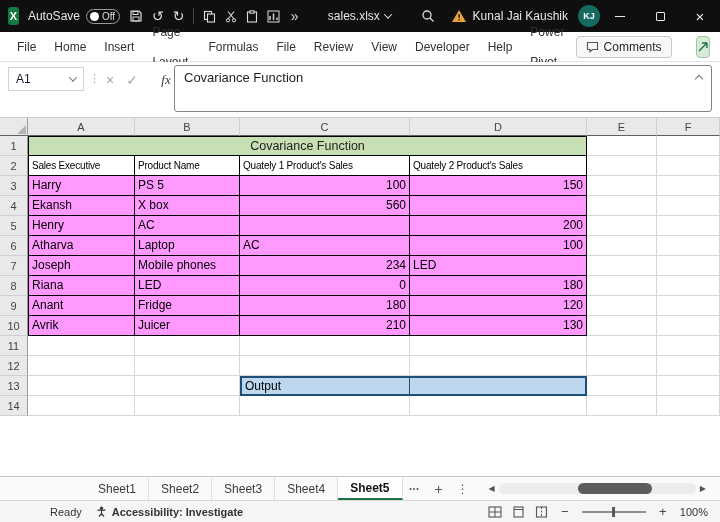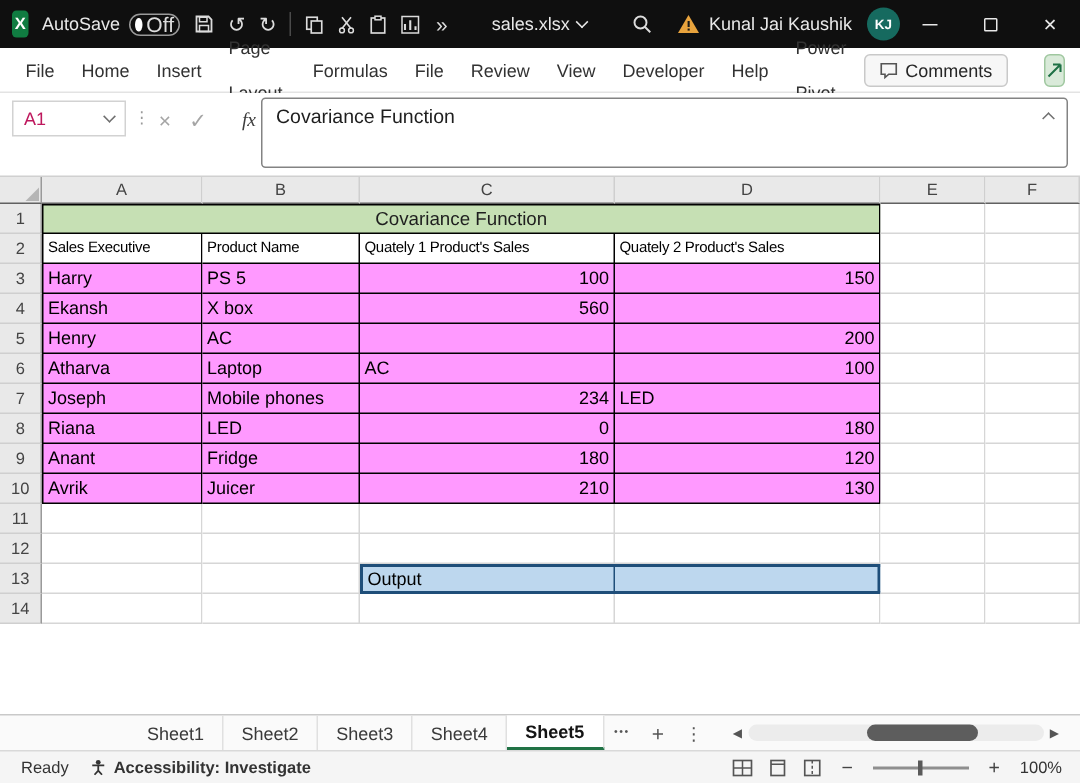--- a/index.html
+++ b/index.html
@@ -9,42 +9,42 @@
 
   
   .titlebar { height:32px; background:var(--titlebar-bg,#0f0f0f); color:#e8e8e8; display:flex; align-items:center; font-size:12px; flex:0 0 auto; }
   .tb-left { display:flex; align-items:center; gap:9px; padding-left:8px; width:300px; flex:0 0 auto; }
   .tb-center { flex:1; display:flex; align-items:center; justify-content:center; gap:5px; }
   .tb-right { display:flex; align-items:center; flex:0 0 auto; }
   .appicon { width:18px; height:18px; border-radius:3px; background:#107c41; color:#fff; font-weight:bold; font-size:11px; display:flex; align-items:center; justify-content:center; }
   .autosave { display:flex; align-items:center; gap:6px; }
   .pill { width:34px; height:15px; border:1px solid #9a9a9a; border-radius:8px; display:flex; align-items:center; gap:3px; padding:0 3px; }
   .knob { width:9px; height:9px; border-radius:50%; background:#fff; }
-  .pill-text { font-size:14px; color:#ddd; }
+  .pill-text { font-size:10px; color:#ddd; }
   .tb-ic { display:flex; align-items:center; justify-content:center; width:18px; height:20px; color:#dcdcdc; font-size:14px; cursor:default; }
   .tb-sep { width:1px; height:16px; background:#4a4a4a; }
   .chev { display:inline-block; width:6px; height:6px; border-right:1.4px solid currentColor; border-bottom:1.4px solid currentColor; transform:rotate(45deg) translate(-1px,-1px); }
   .chev-up { transform:rotate(-135deg); }
   .avatar { width:22px; height:22px; border-radius:50%; background:var(--avatar-bg,#166a5f); color:#fff; font-size:9px; font-weight:bold; display:flex; align-items:center; justify-content:center; margin-left:8px; }
   .winctl { width:40px; height:32px; display:flex; align-items:center; justify-content:center; color:#e8e8e8; font-size:15px; }
   .min-bar { width:10px; height:1px; background:#e8e8e8; }
   .max-box { width:9px; height:9px; border:1px solid #e8e8e8; border-radius:1px; }
   .uname { margin:0 2px 0 6px; }
 
   
   .ribbon { height:30px; background:#fff; display:flex; align-items:center; border-bottom:1px solid #e3e3e3; flex:0 0 auto; }
   .rtab { padding:0 9px; font-size:12px; color:#323232; line-height:30px; cursor:default; }
   .rtab:first-child { margin-left:8px; }
   .ribbon-spacer { flex:1; }
   .comments-btn { display:flex; align-items:center; gap:5px; border:1px solid #c9c9c9; border-radius:4px; background:#f7f7f7; color:#262626; font-size:12px; padding:3px 9px; margin-right:24px; }
   .share-btn { width:24px; height:22px; background:#d9ead9; border:1px solid #9fc79f; border-radius:4px; display:flex; align-items:center; justify-content:center; margin-right:10px; color:#1e7145; }
 
   
   .formula-row { position:relative; height:56px; background:#fff; border-bottom:1px solid #d0d0d0; flex:0 0 auto; }
-  .name-box { position:absolute; left:8px; top:5px; width:76px; height:24px; border:1px solid #d2d2d2; display:flex; align-items:center; justify-content:space-between; padding:0 7px; font-size:12px; color:#be185d; }
+  .name-box { position:absolute; left:8px; top:5px; width:76px; height:24px; border:1px solid #d2d2d2; display:flex; align-items:center; justify-content:space-between; padding:0 7px; font-size:12px; color:#0f172a; }
   .fb-kebab { position:absolute; left:89px; top:10px; color:#9a9a9a; font-size:11px; }
   .fb-btn { position:absolute; top:8px; width:20px; height:20px; display:flex; align-items:center; justify-content:center; font-size:14px; color:#a5a5a5; }
   .fb-fx { font-family:"Liberation Serif", serif; font-style:italic; font-size:13px; color:#3c3c3c; }
   .formula-box { position:absolute; left:174px; right:8px; top:3px; height:47px; border:1px solid #838383; border-radius:3px; background:#fff; }
   .formula-text { padding:4px 9px; font-size:13px; color:#1e1e1e; }
   .collapse { position:absolute; right:9px; top:10px; color:#6f6f6f; }
 
   
   .grid { display:grid; grid-template-columns:28px 107px 105px 170px 177px 70px 1fr; grid-template-rows:18px repeat(14,20px); width:720px; flex:0 0 auto; background:#fff; }
   .corner { background:#e9e9e9; border-right:1px solid #9a9a9a; border-bottom:1px solid #616161; position:relative; }
@@ -69,21 +69,21 @@
   .stab { padding:0 12px; display:flex; align-items:center; border-right:1px solid #e0e0e0; cursor:default; }
   .stab.active { background:#fff; font-weight:bold; color:#141414; border-bottom:2px solid var(--accent-green,#217346); }
   .tab-btn { width:24px; display:flex; align-items:center; justify-content:center; color:#555; }
   .dots { font-size:7px; letter-spacing:1px; }
   .hscroll { display:flex; align-items:center; gap:4px; margin-left:14px; margin-right:14px; flex:1; }
   .arrow { font-size:8px; color:#555; }
   .track { flex:1; height:11px; background:#ececec; border-radius:6px; position:relative; }
   .thumb { position:absolute; left:40%; width:38%; top:0; height:11px; background:#5d5d5d; border-radius:6px; }
 
   
-  .statusbar { height:22px; background:#f5f5f5; border-top:1px solid #d9d9d9; display:flex; align-items:center; font-size:11px; color:#333; flex:0 0 auto; }
+  .statusbar { height:22px; background:#f5f5f5; border-top:1px solid #d9d9d9; display:flex; align-items:center; font-size:11px; color:#333; flex:0 0 auto;padding-left:36px; }
   .sb-item { margin-left:14px; display:flex; align-items:center; gap:5px; }
   .sb-right { margin-left:auto; display:flex; align-items:center; gap:10px; margin-right:12px; }
   .view-ic { display:flex; align-items:center; }
   .zoomslider { width:64px; height:2px; background:#8f8f8f; position:relative; }
   .zknob { position:absolute; left:30px; top:-4px; width:3px; height:10px; background:#5a5a5a; }
   .zbtn { font-size:13px; color:#444; width:14px; text-align:center; }
 </style>
 </head>
 <body>
 

